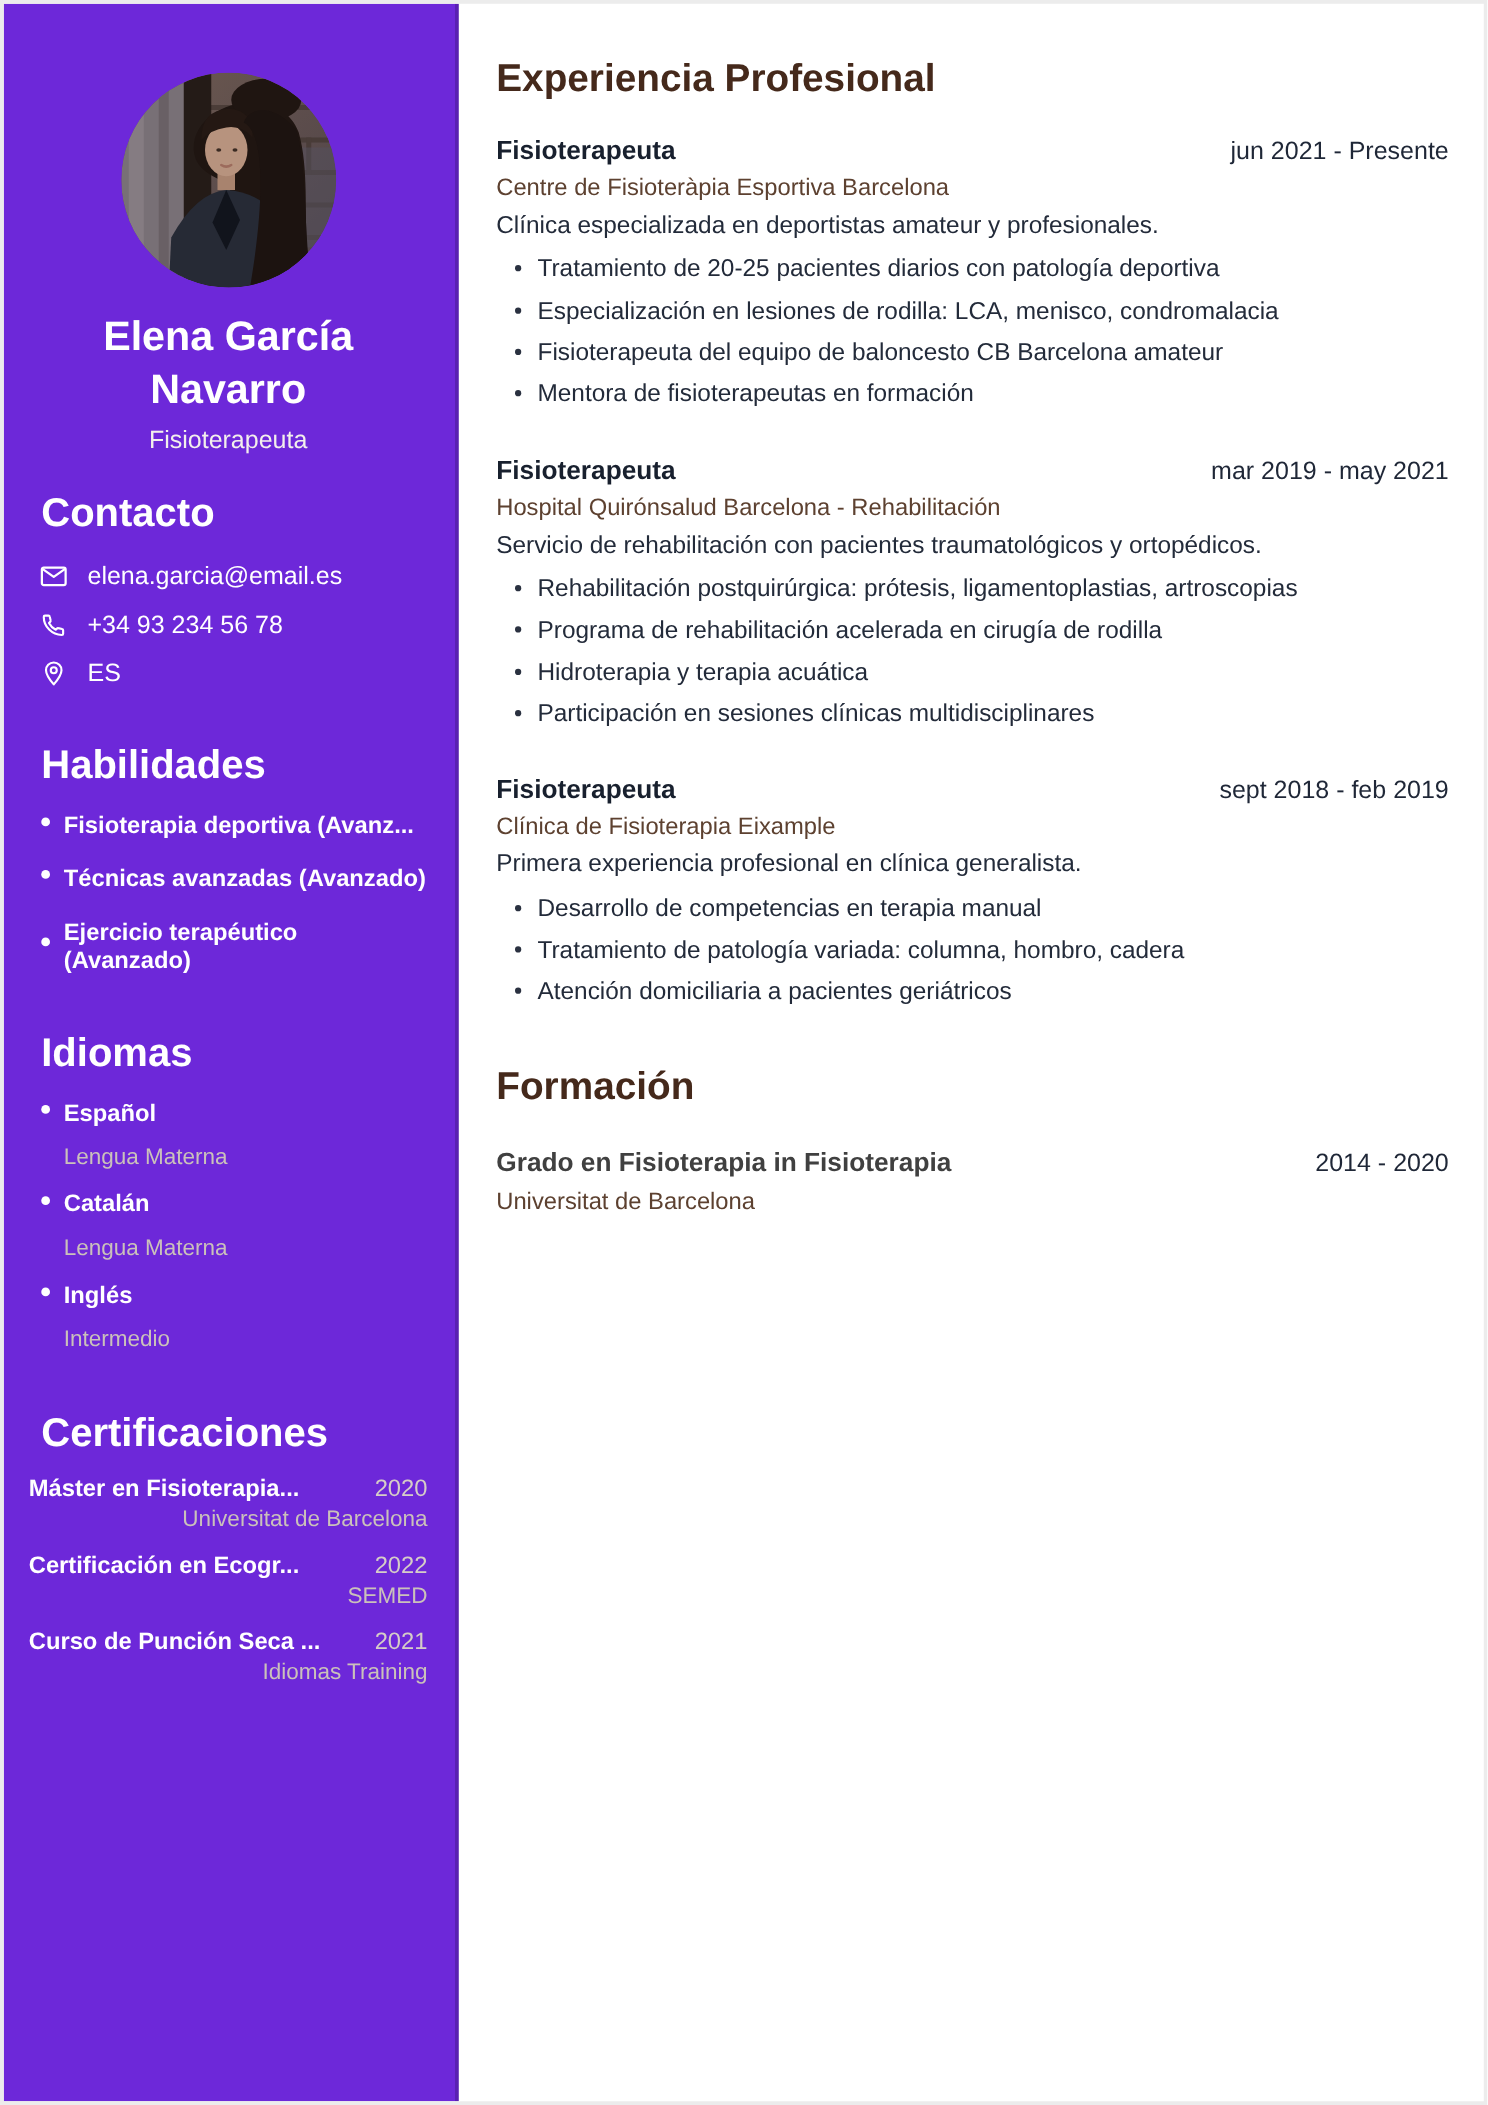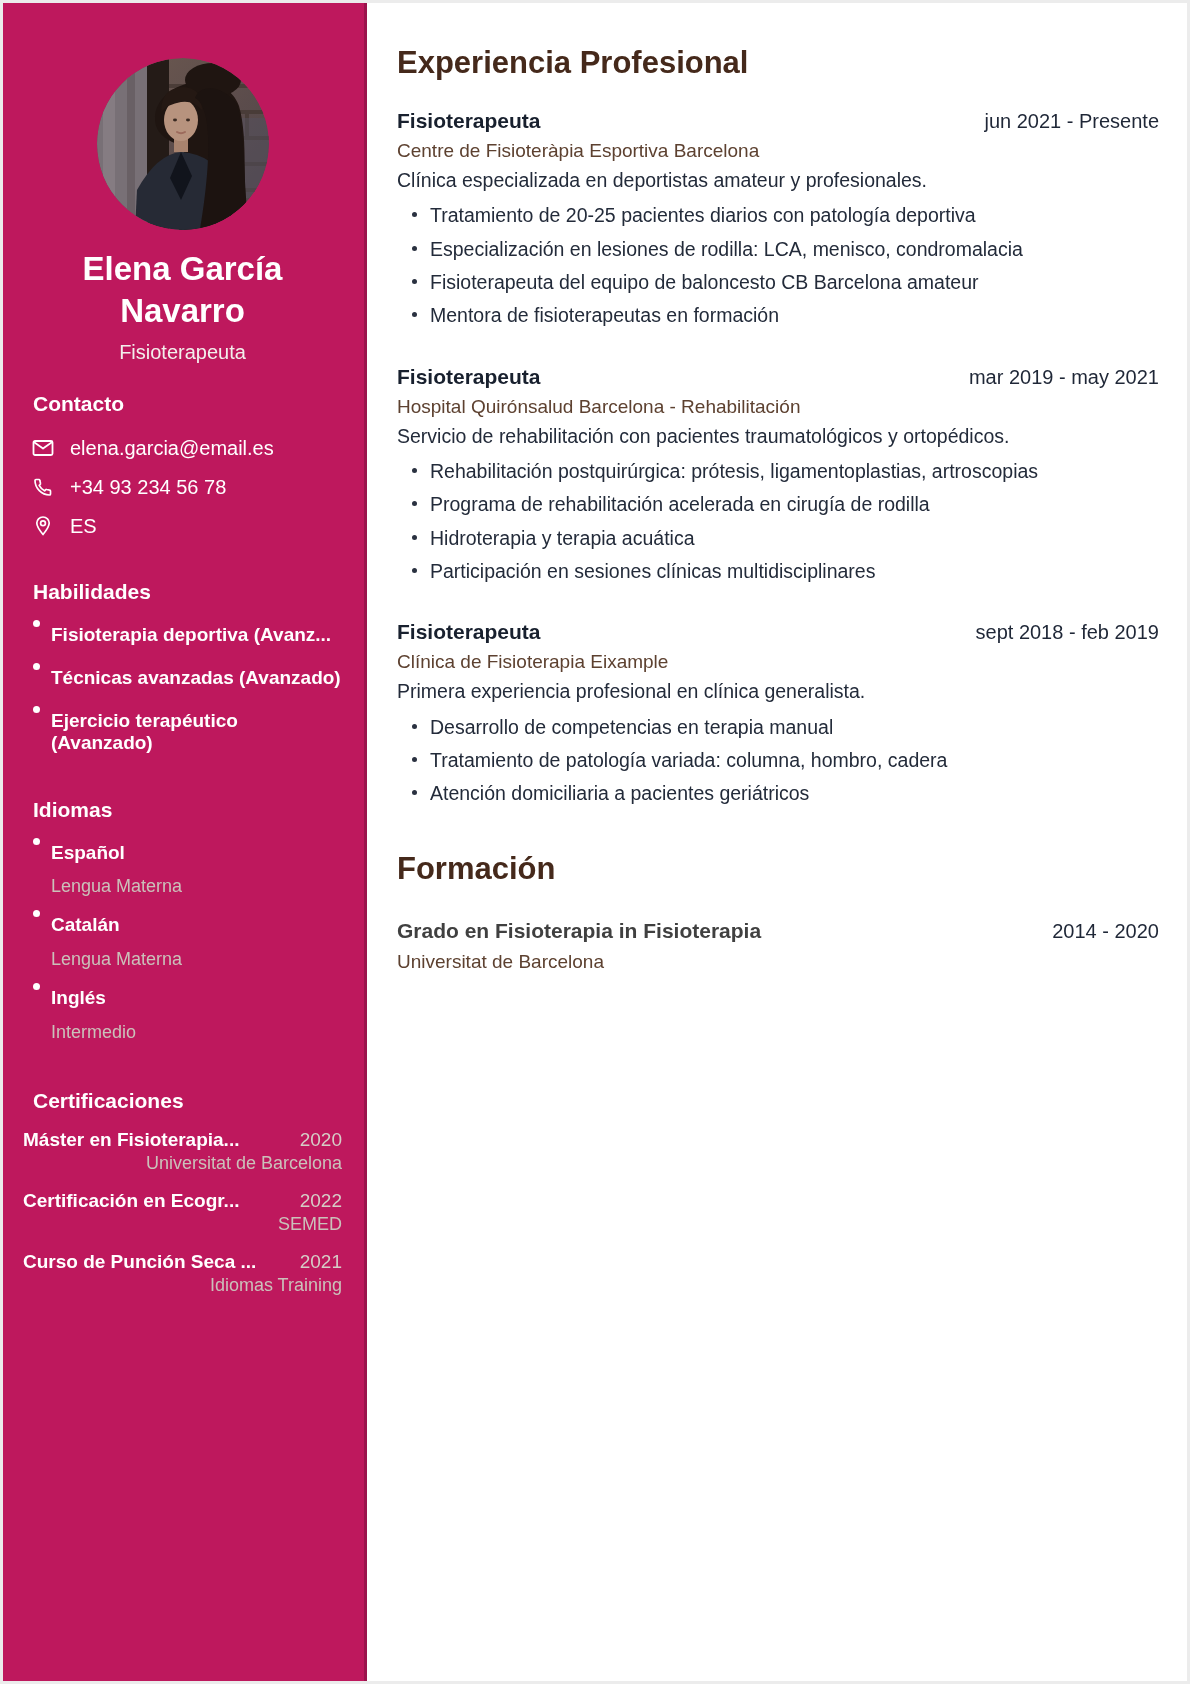--- a/index.html
+++ b/index.html
@@ -3,38 +3,38 @@
 <meta charset="utf-8">
 <style>
   * { margin:0; padding:0; box-sizing:border-box; }
   body { background:#ffffff; font-family:"Liberation Sans", sans-serif; }
   .page {
     width:1190px; height:1684px; margin:0 auto; background:#ffffff;
     border:3px solid #ececec; display:flex; overflow:hidden;
   }
   
   .sidebar {
-    flex:0 0 364px; background:#be185d; color:#ffffff;
+    flex:0 0 364px; background:#6d28d9; color:#ffffff;
     padding:55px 22px 30px 20px; border-right:3px solid rgba(0,0,0,0.18);
   }
   .photo-wrap { display:flex; justify-content:center; margin-bottom:18px; }
   .photo { width:172px; height:172px; border-radius:50%; overflow:hidden; display:block; }
   .name {
     font-size:33px; font-weight:bold; text-align:center; line-height:1.26;
     max-width:300px; margin:0 auto;
   }
   .person-title { font-size:20px; text-align:center; color:#f3efec; margin-top:10px; }
-  .side-heading { font-size:21px; font-weight:bold; color:#ffffff; padding-left:10px; }
+  .side-heading { font-size:32px; font-weight:bold; color:#ffffff; padding-left:10px; }
   .contact-section { margin-top:28px; }
   .contact-list { margin-top:20px; }
   .contact-item { display:flex; align-items:center; gap:15px; padding-left:8px; margin-bottom:15px; font-size:20px; }
   .contact-item svg { flex:0 0 auto; }
   .skills-section { margin-top:42px; }
   .dot-list { margin-top:20px; }
-  .dot-item { display:flex; align-items:flex-start; margin-bottom:13px; font-size:19px; font-weight:bold; padding-left:10px; line-height:1.15; }
+  .dot-item { display:flex; align-items:center; margin-bottom:13px; font-size:19px; font-weight:bold; padding-left:10px; line-height:1.15; }
   .dot {
     flex:0 0 7px; width:7px; height:7px; border-radius:50%;
     background:#ffffff; margin-right:11px; position:relative; top:-4px;
   }
   .skills-section .dot-item { margin-bottom:21px; }
   .lang-section { margin-top:44px; }
   .lang-item { margin-bottom:17px; }
   .lang-level { font-size:18px; font-weight:normal; color:#cbc1ba; margin:6px 0 0 28px; }
   .cert-section { margin-top:46px; }
   .cert-list { margin-top:16px;text-align:right; }

